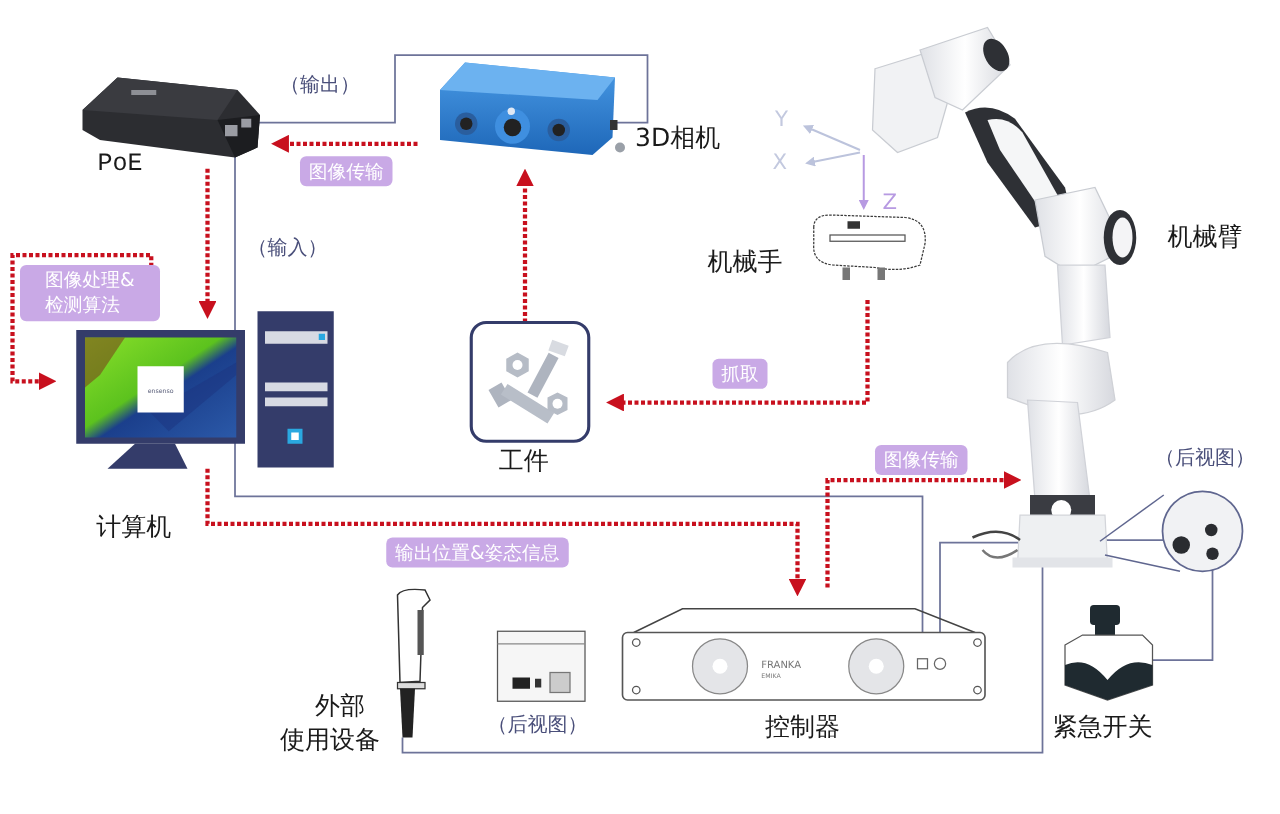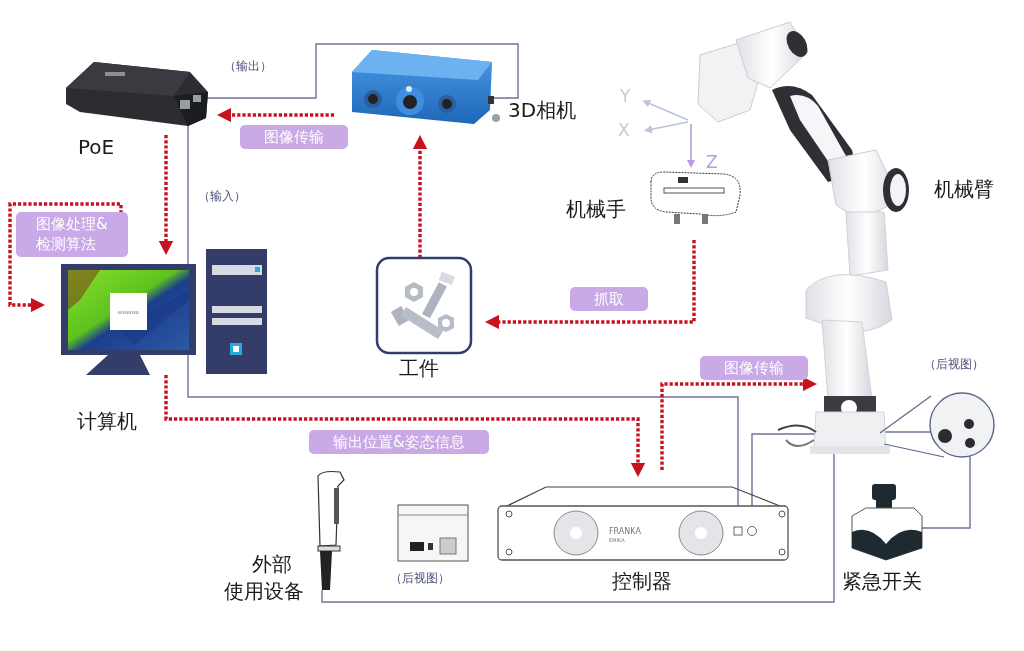--- a/index.html
+++ b/index.html
@@ -1,21 +1,21 @@
 <!DOCTYPE html>
 <html><head>
 <meta charset="utf-8">
 <style>
   html, body { margin:0; padding:0; background:#ffffff; }
   body { width:1024px; height:651px; position:relative; overflow:hidden;
          font-family:"DejaVu Sans","Liberation Sans",sans-serif; }
   #stage { position:absolute; left:0; top:0; width:1024px; height:651px; }
   .lbl { position:absolute; color:#1a1a1a; font-size:20px; line-height:1.15; white-space:nowrap; }
-  .lbl-sm { position:absolute; color:#4a4f7a; font-size:12px; white-space:nowrap; }
-  .tag { position:absolute; background:#c9a9e6; color:#ffffff; font-size:15px; padding:2px 24px;
+  .lbl-sm { position:absolute; color:#4a4f7a; font-size:16px; white-space:nowrap; }
+  .tag { position:absolute; background:#c9a9e6; color:#ffffff; font-size:15px; padding:2px 7px;
          border-radius:5px; white-space:nowrap; line-height:1.35; }
   .axis { position:absolute; font-size:17px; white-space:nowrap; }
 </style>
 </head>
 <body>
 
 <svg id="stage" viewBox="0 0 1024 651" xmlns="http://www.w3.org/2000/svg">
   <defs>
     <marker id="arr" viewBox="0 0 10 10" refX="5" refY="5" markerWidth="4.2" markerHeight="4.2" orient="auto-start-reverse">
       <path d="M0,0 L10,5 L0,10 z" fill="#c8101e"></path>
@@ -191,21 +191,21 @@
   </g>
 
   <g>
     <rect x="872" y="484" width="24" height="16" rx="3" fill="#1f2a30"></rect>
     <rect x="876" y="500" width="16" height="10" fill="#1f2a30"></rect>
     <path d="M852,516 L866,508 L914,508 L922,516 L922,548 L886,560 L852,548 Z" fill="#ffffff" stroke="#555" stroke-width="1"></path>
     <path d="M852,532 Q870,524 886,544 Q902,524 922,532 L922,548 L886,560 L852,548 Z" fill="#1f2a30"></path>
   </g>
 </svg>
 
-<div class="lbl" style="left:78px;top:136px;">PoE</div>
+<div class="lbl" style="left:78px;top:120px;font-family:Liberation Mono, monospace;">PoE</div>
 <div class="lbl" style="left:508px;top:99px;">3D相机</div>
 <div class="lbl" style="left:77px;top:410px;">计算机</div>
 <div class="lbl" style="left:399px;top:357px;">工件</div>
 <div class="lbl" style="left:566px;top:198px;">机械手</div>
 <div class="lbl" style="left:934px;top:178px;">机械臂</div>
 <div class="lbl" style="left:612px;top:570px;">控制器</div>
 <div class="lbl" style="left:252px;top:553px;">外部</div>
 <div class="lbl" style="left:224px;top:580px;">使用设备</div>
 <div class="lbl" style="left:842px;top:570px;">紧急开关</div>
 

